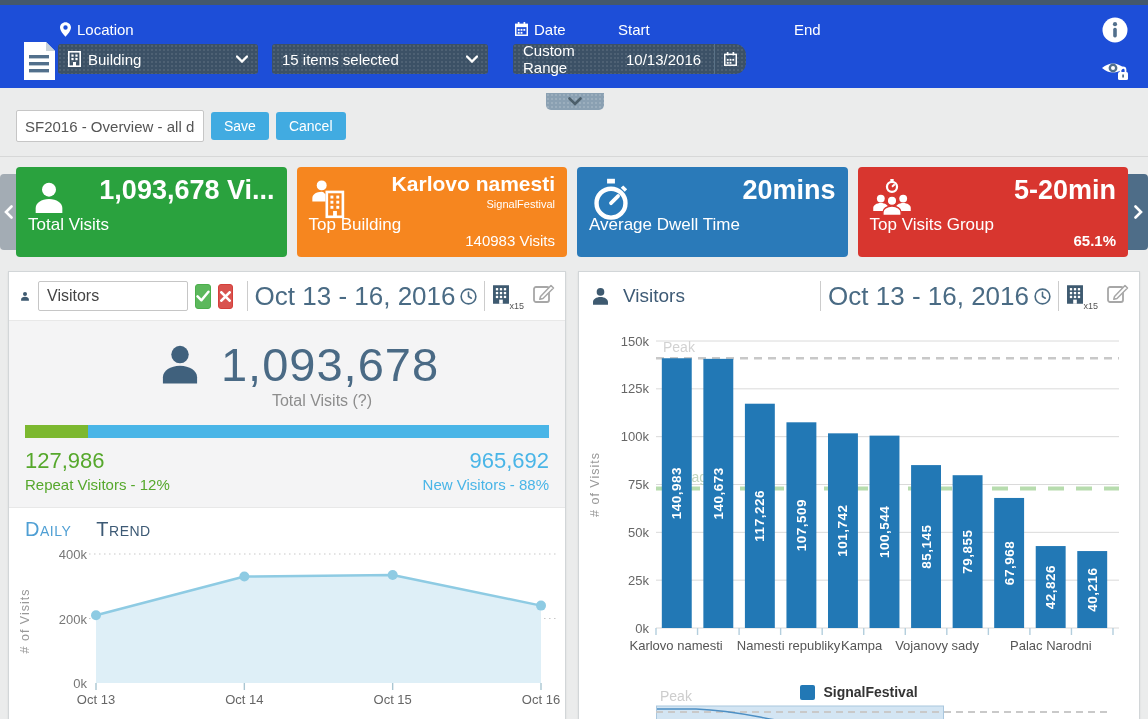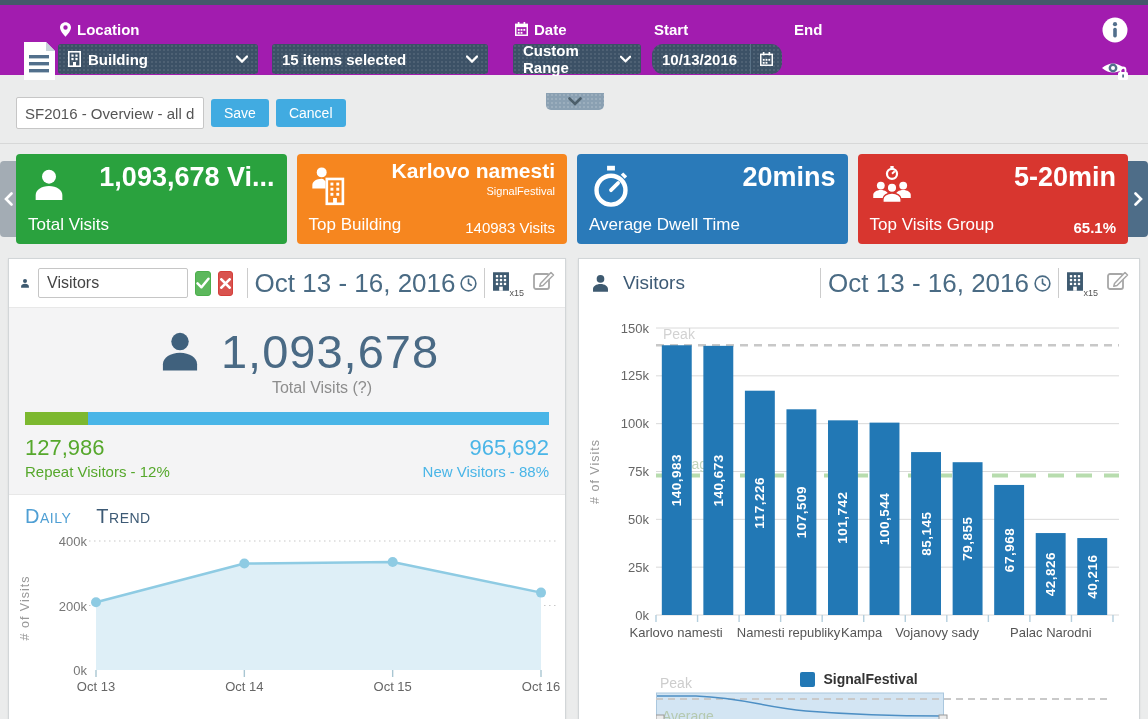--- a/index.html
+++ b/index.html
@@ -1,20 +1,20 @@
 <!DOCTYPE html>
 <html><head>
 <meta charset="utf-8">
 <style>
   * { box-sizing: border-box; margin: 0; padding: 0; }
   html,body { width:1148px; height:719px; overflow:hidden; }
   body { background:#ebecec; font-family:"Liberation Sans", sans-serif; position:relative; }
 
   
-  .topbar { position:relative; height:75px; background:#a21caf; border-top:5px solid #44586b;font-weight:bold; }
+  .topbar { position:relative; height:88px; background:#1d4ed8; border-top:5px solid #44586b; }
   .hgroup { position:absolute; top:13px; }
   .hlabel { display:flex; align-items:center; gap:6px; color:#fff; font-size:15px; height:22px; margin-left:2px; }
   .hrow { display:flex; gap:14px; margin-top:4px; }
   .dd, .dinput { height:30px; background:#3c5166; border-radius:3px; color:#fff; font-size:15px;
         display:flex; align-items:center; padding:0 10px; cursor:pointer;
         background-image:radial-gradient(rgba(255,255,255,.09) 1px, transparent 1.2px); background-size:4px 4px; }
   .dd { justify-content:space-between; }
   .dd .ddtext { display:flex; align-items:center; gap:7px; }
   .dinput { padding:0; }
   .dinput .dval { flex:1; padding:0 10px; }
@@ -37,21 +37,21 @@
   .cards-row { position:relative; height:90px; margin-top:10px; }
   .car-tab { position:absolute; top:7px; width:16px; height:76px; display:flex; align-items:center; justify-content:center; cursor:pointer; }
   .car-prev { left:0; background:#a3acb4; border-radius:4px 0 0 4px; }
   .car-next { right:0; width:20px; background:#4e6d88; border-radius:0 4px 4px 0; }
   .cards { position:absolute; left:16px; right:20px; top:0; bottom:0; display:flex; gap:10px; }
   .card { flex:1; border-radius:4px; position:relative; color:#fff; overflow:hidden; cursor:pointer; }
   .card .cicon { position:absolute; left:13px; top:11px; }
   .card .cvalue { position:absolute; right:12px; top:8px; font-size:27px; font-weight:bold; }
   .card .cvalue.sm { font-size:21px; top:5px; }
   .card .csub   { position:absolute; right:12px; top:31px; font-size:11px; }
-  .card .clabel { position:absolute; left:12px; bottom:9px; font-size:17px; }
+  .card .clabel { position:absolute; left:12px; bottom:22px; font-size:17px; }
   .card .csublabel { position:absolute; right:12px; bottom:8px; font-size:15px; }
 
   
   .panels { display:flex; gap:12px; padding:0 8px; margin-top:14px; align-items:flex-start; }
   .panel { background:#fff; border:1px solid #d2d6d8; box-shadow:0 1px 2px rgba(0,0,0,.08); }
   .panel.left { width:558px; height:465px; }
   .panel.right { flex:1; height:475px; position:relative; }
 
   .phead { height:48px; display:flex; align-items:center; padding:0 10px; gap:7px; }
   .ptitle-input { width:150px; height:30px; border:1px solid #c6c6c6; border-radius:2px; padding:0 8px; font-size:16px; color:#444;
@@ -151,21 +151,21 @@
         <span class="ddtext">
             <span>Custom Range</span>
           </span>
         <svg width="12" height="8" viewBox="0 0 12 8">
             <path d="M1 1.5 L6 6.5 L11 1.5" fill="none" stroke="#fff" stroke-width="2.4" stroke-linecap="round"></path>
           </svg>
       </div>
     </div>
   </div>
 
-  <div class="hgroup" style="left:652px;">
+  <div class="hgroup" style="left:616px;">
     <div class="hlabel">
         <span>Start</span>
       </div>
     <div class="hrow">
       <div class="dinput" style="width:130px;border-radius:11px;">
         <span class="dval">10/13/2016</span>
         <span class="calbtn">
           <svg width="13" height="14" viewBox="0 0 14 15">
               <rect x="0.8" y="2.5" width="12.4" height="11.7" fill="none" stroke="#fff" stroke-width="1.6"></rect>
               <rect x="3" y="0" width="1.8" height="3.6" fill="#fff"></rect>

